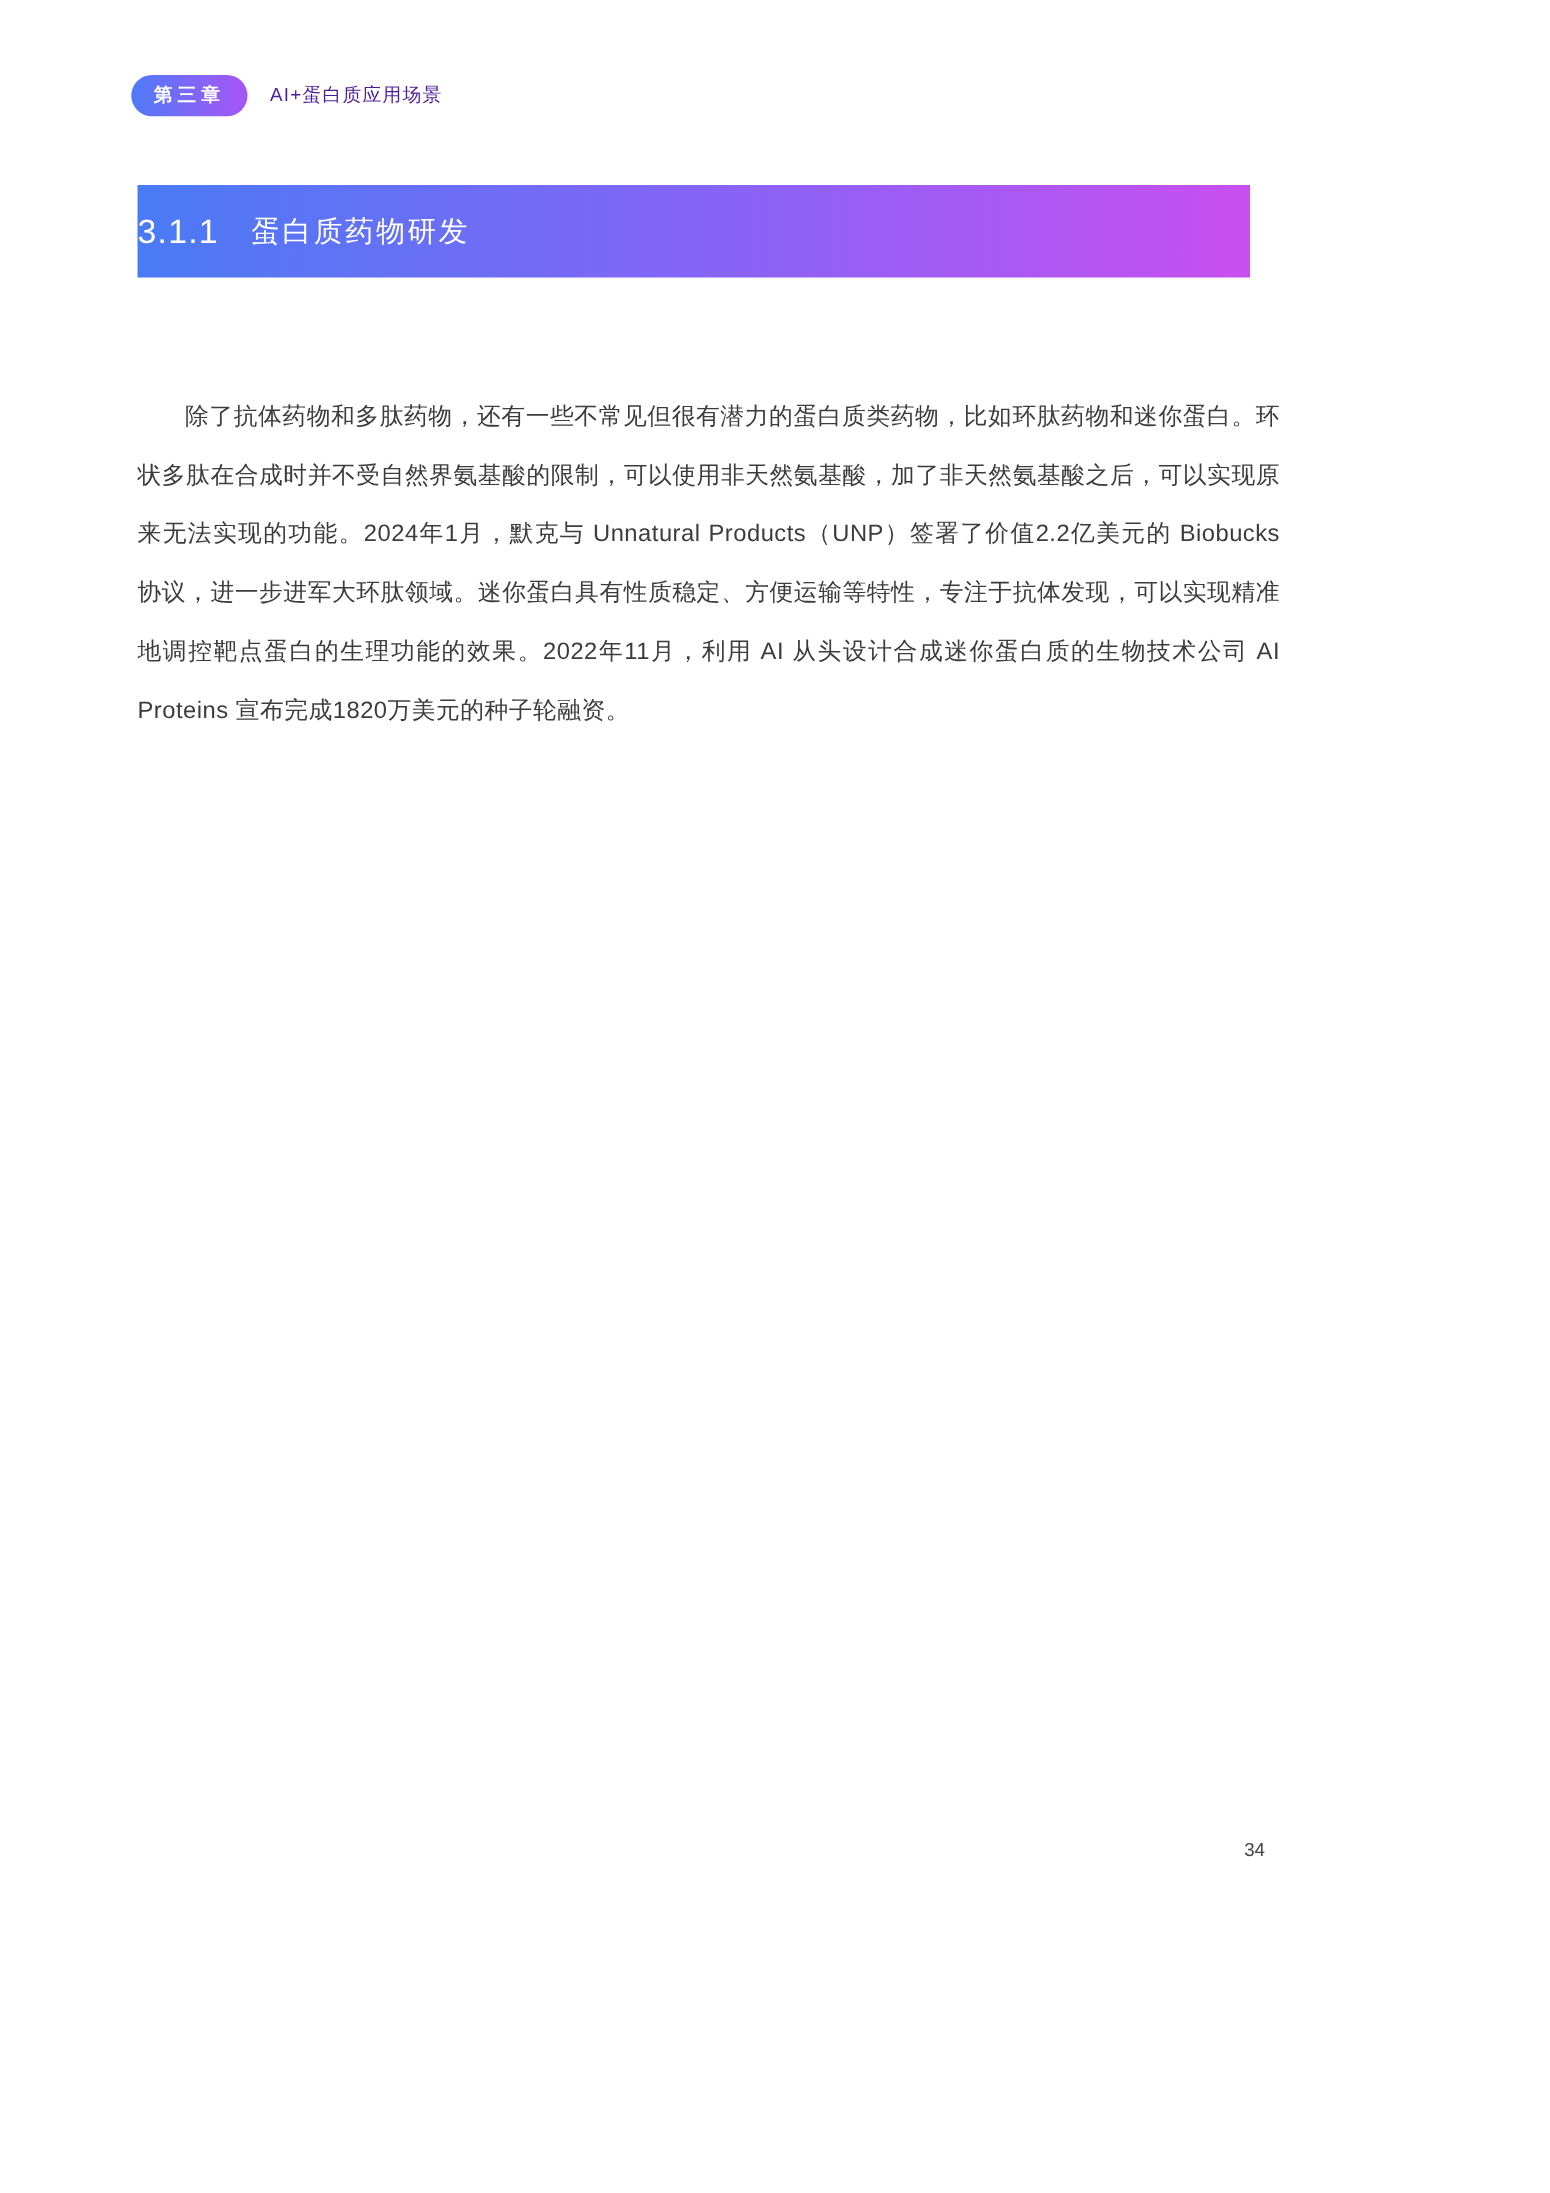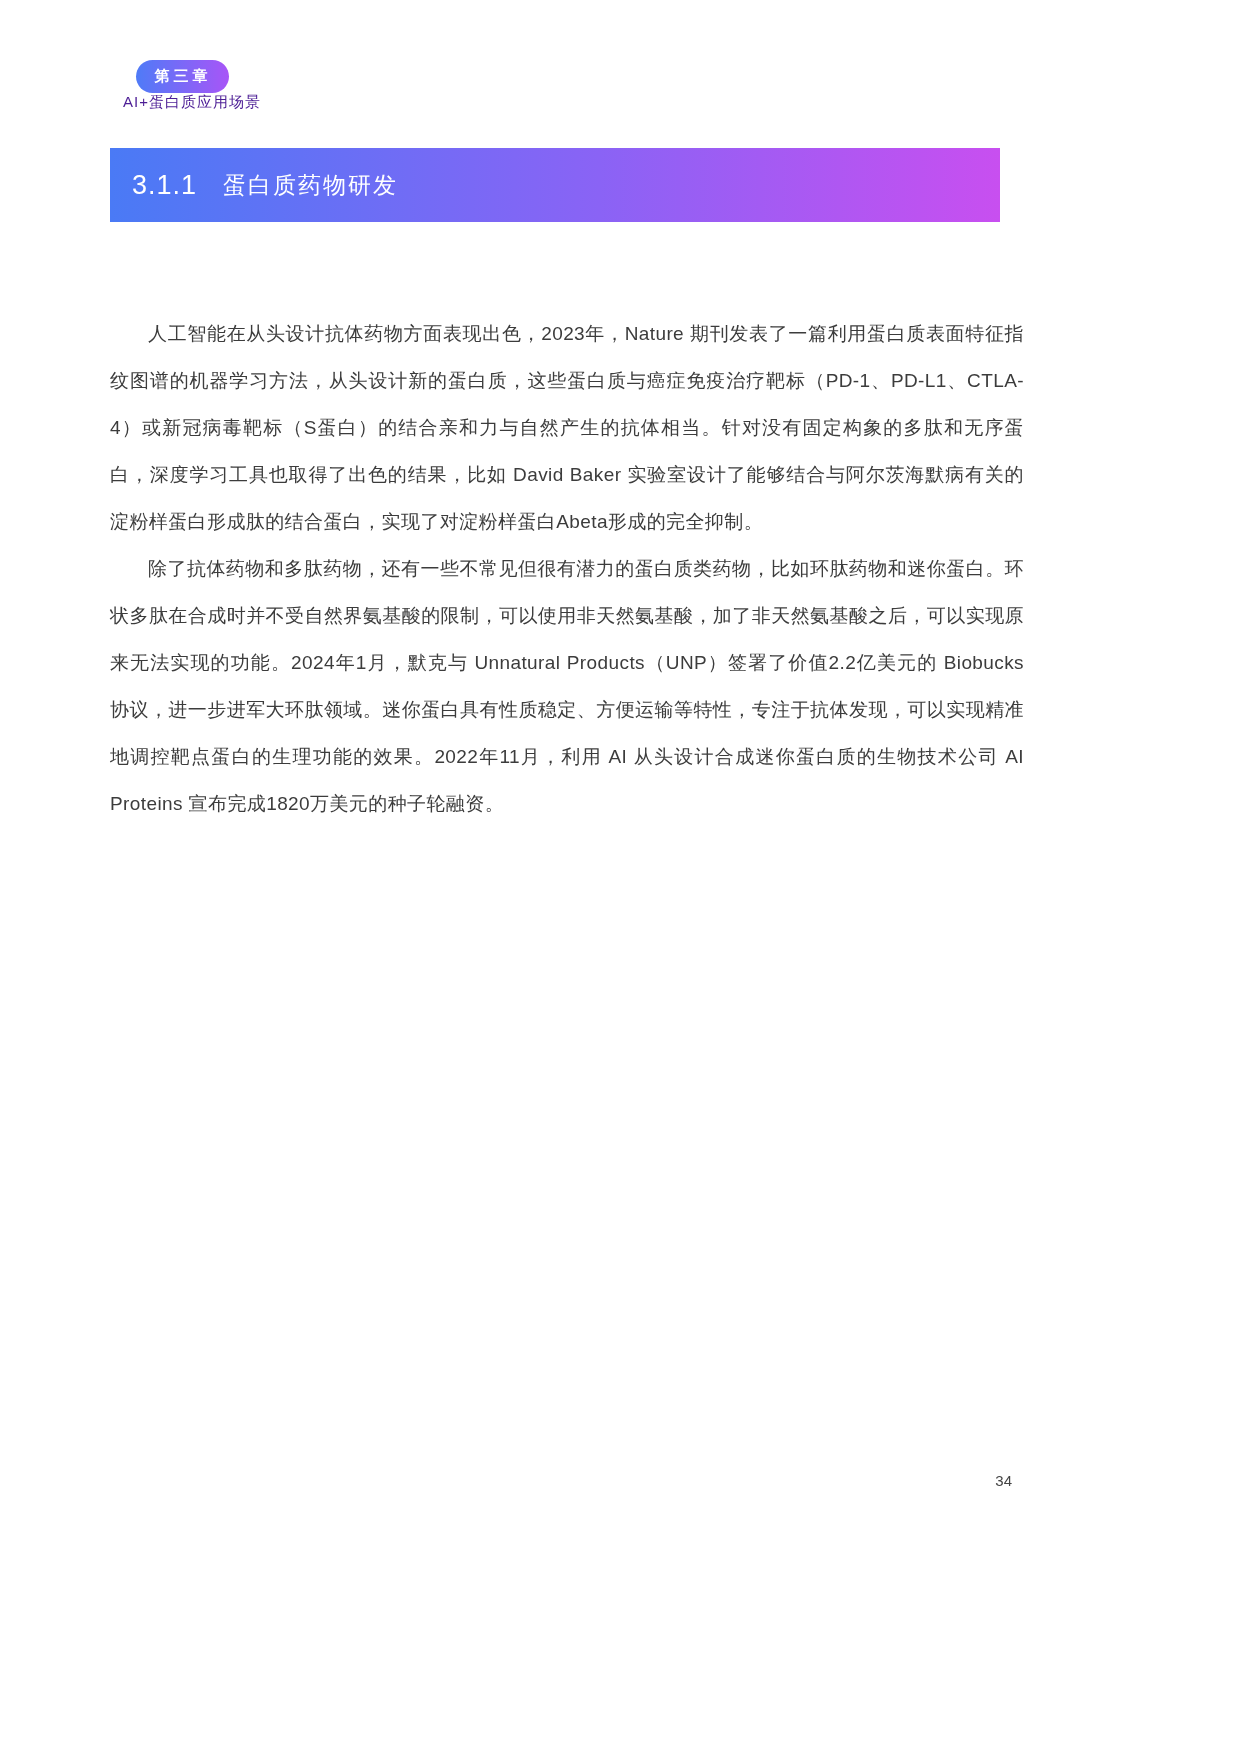--- a/index.html
+++ b/index.html
@@ -15,21 +15,20 @@
     background: #ffffff;
     overflow: hidden;
   }
   
   .chapter-row {
     position: absolute;
     top: 60px;
     left: 105px;
     display: flex;
     align-items: center;
-    flex-direction: column;
   }
   .chapter-badge {
     display: inline-flex;
     align-items: center;
     justify-content: center;
     padding: 7px 18px;
     border-radius: 18px;
     background: linear-gradient(90deg, #4f7bf7 0%, #a855f7 100%);
     color: #ffffff;
     font-size: 15px;
@@ -47,21 +46,20 @@
   .section-bar {
     position: absolute;
     top: 148px;
     left: 110px;
     width: 890px;
     height: 74px;
     background: linear-gradient(90deg, #4a7af5 0%, #8a63f5 55%, #c84ff0 100%);
     display: flex;
     align-items: center;
     box-sizing: border-box;
-    padding-left: 22px;
   }
   .section-bar .sec-num {
     color: #ffffff;
     font-size: 27px;
     font-weight: 500;
     letter-spacing: 1px;
   }
   .section-bar .sec-title {
     color: #ffffff;
     font-size: 23px;
@@ -104,19 +102,18 @@
     <span class="chapter-badge">第三章</span>
     <span class="chapter-label">AI+蛋白质应用场景</span>
   </div>
 
   <div class="section-bar">
     <span class="sec-num">3.1.1</span>
     <span class="sec-title">蛋白质药物研发</span>
   </div>
 
   <div class="body-text">
-    <p>人工智能在从头设计抗体药物方面表现出色，2023年，Nature 期刊发表了一篇利用蛋白质表面特征指纹图谱的机器学习方法，从头设计新的蛋白质，这些蛋白质与癌症免疫治疗靶标（PD-1、PD-L1、CTLA-4）或新冠病毒靶标（S蛋白）的结合亲和力与自然产生的抗体相当。针对没有固定构象的多肽和无序蛋白，深度学习工具也取得了出色的结果，比如 David Baker 实验室设计了能够结合与阿尔茨海默病有关的淀粉样蛋白形成肽的结合蛋白，实现了对淀粉样蛋白Abeta形成的完全抑制。</p>
     <p>除了抗体药物和多肽药物，还有一些不常见但很有潜力的蛋白质类药物，比如环肽药物和迷你蛋白。环状多肽在合成时并不受自然界氨基酸的限制，可以使用非天然氨基酸，加了非天然氨基酸之后，可以实现原来无法实现的功能。2024年1月，默克与 Unnatural Products（UNP）签署了价值2.2亿美元的 Biobucks 协议，进一步进军大环肽领域。迷你蛋白具有性质稳定、方便运输等特性，专注于抗体发现，可以实现精准地调控靶点蛋白的生理功能的效果。2022年11月，利用 AI 从头设计合成迷你蛋白质的生物技术公司 AI Proteins 宣布完成1820万美元的种子轮融资。</p>
   </div>
 
   <div class="page-number">34</div>
 
 </div>
 
 </body></html>

